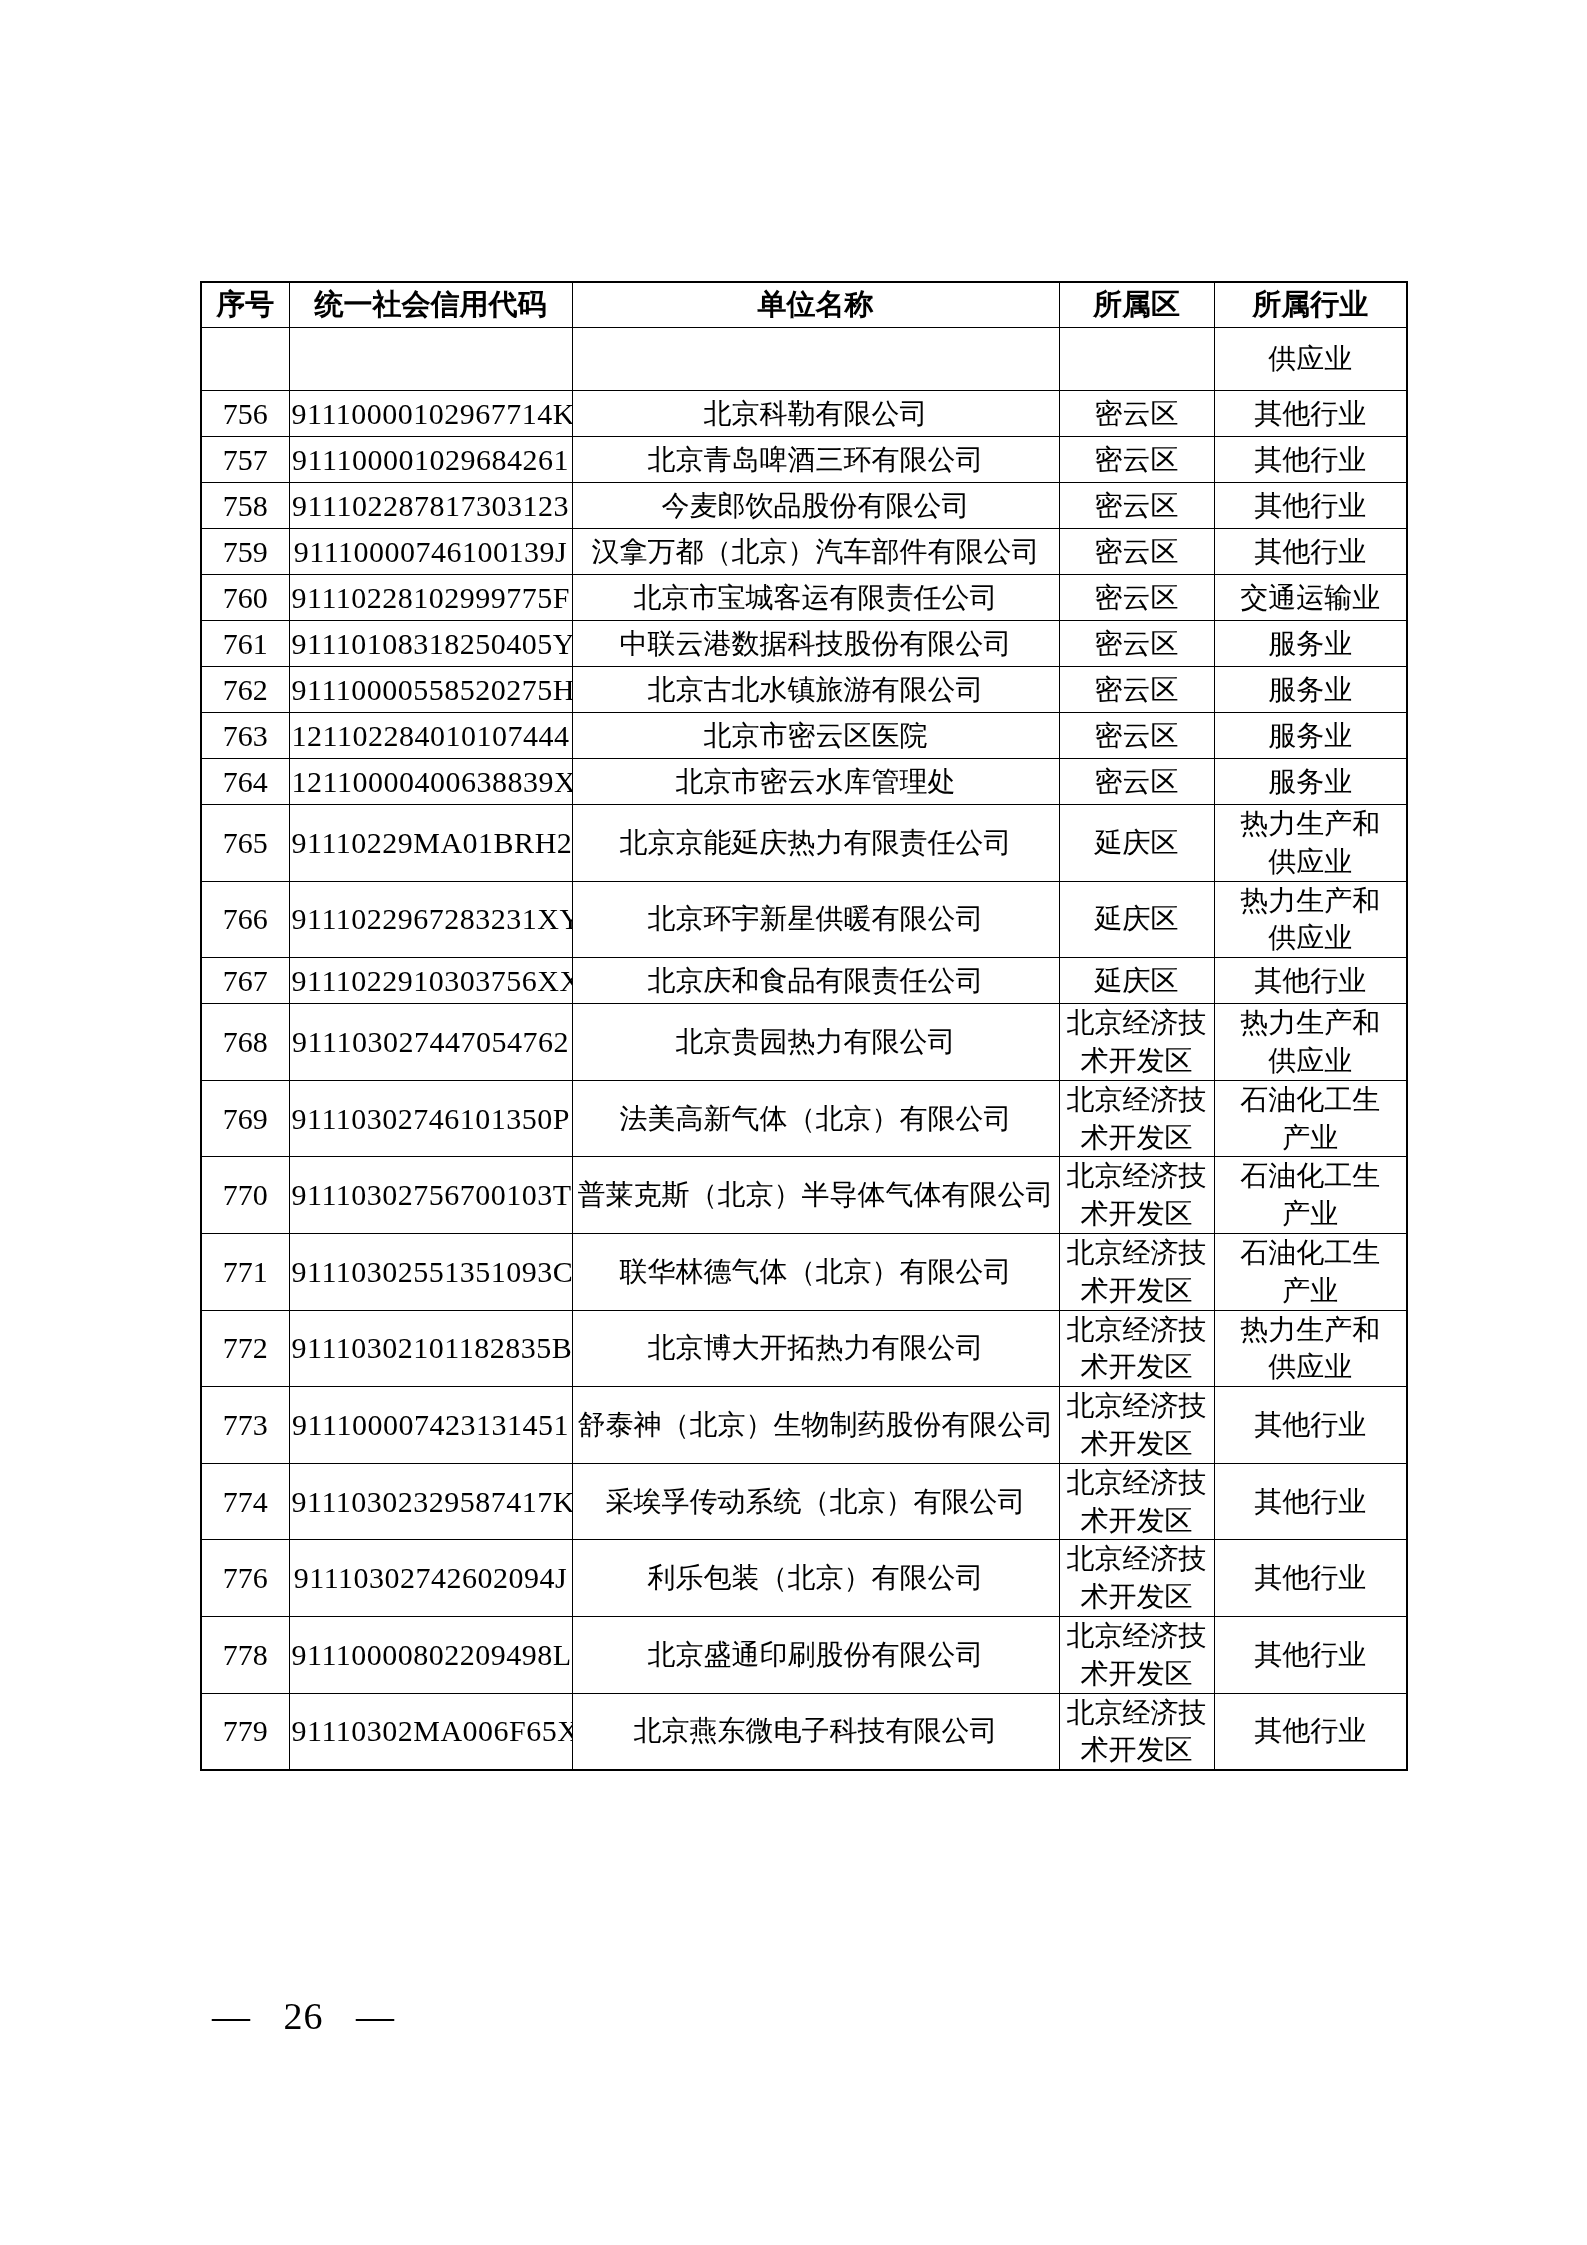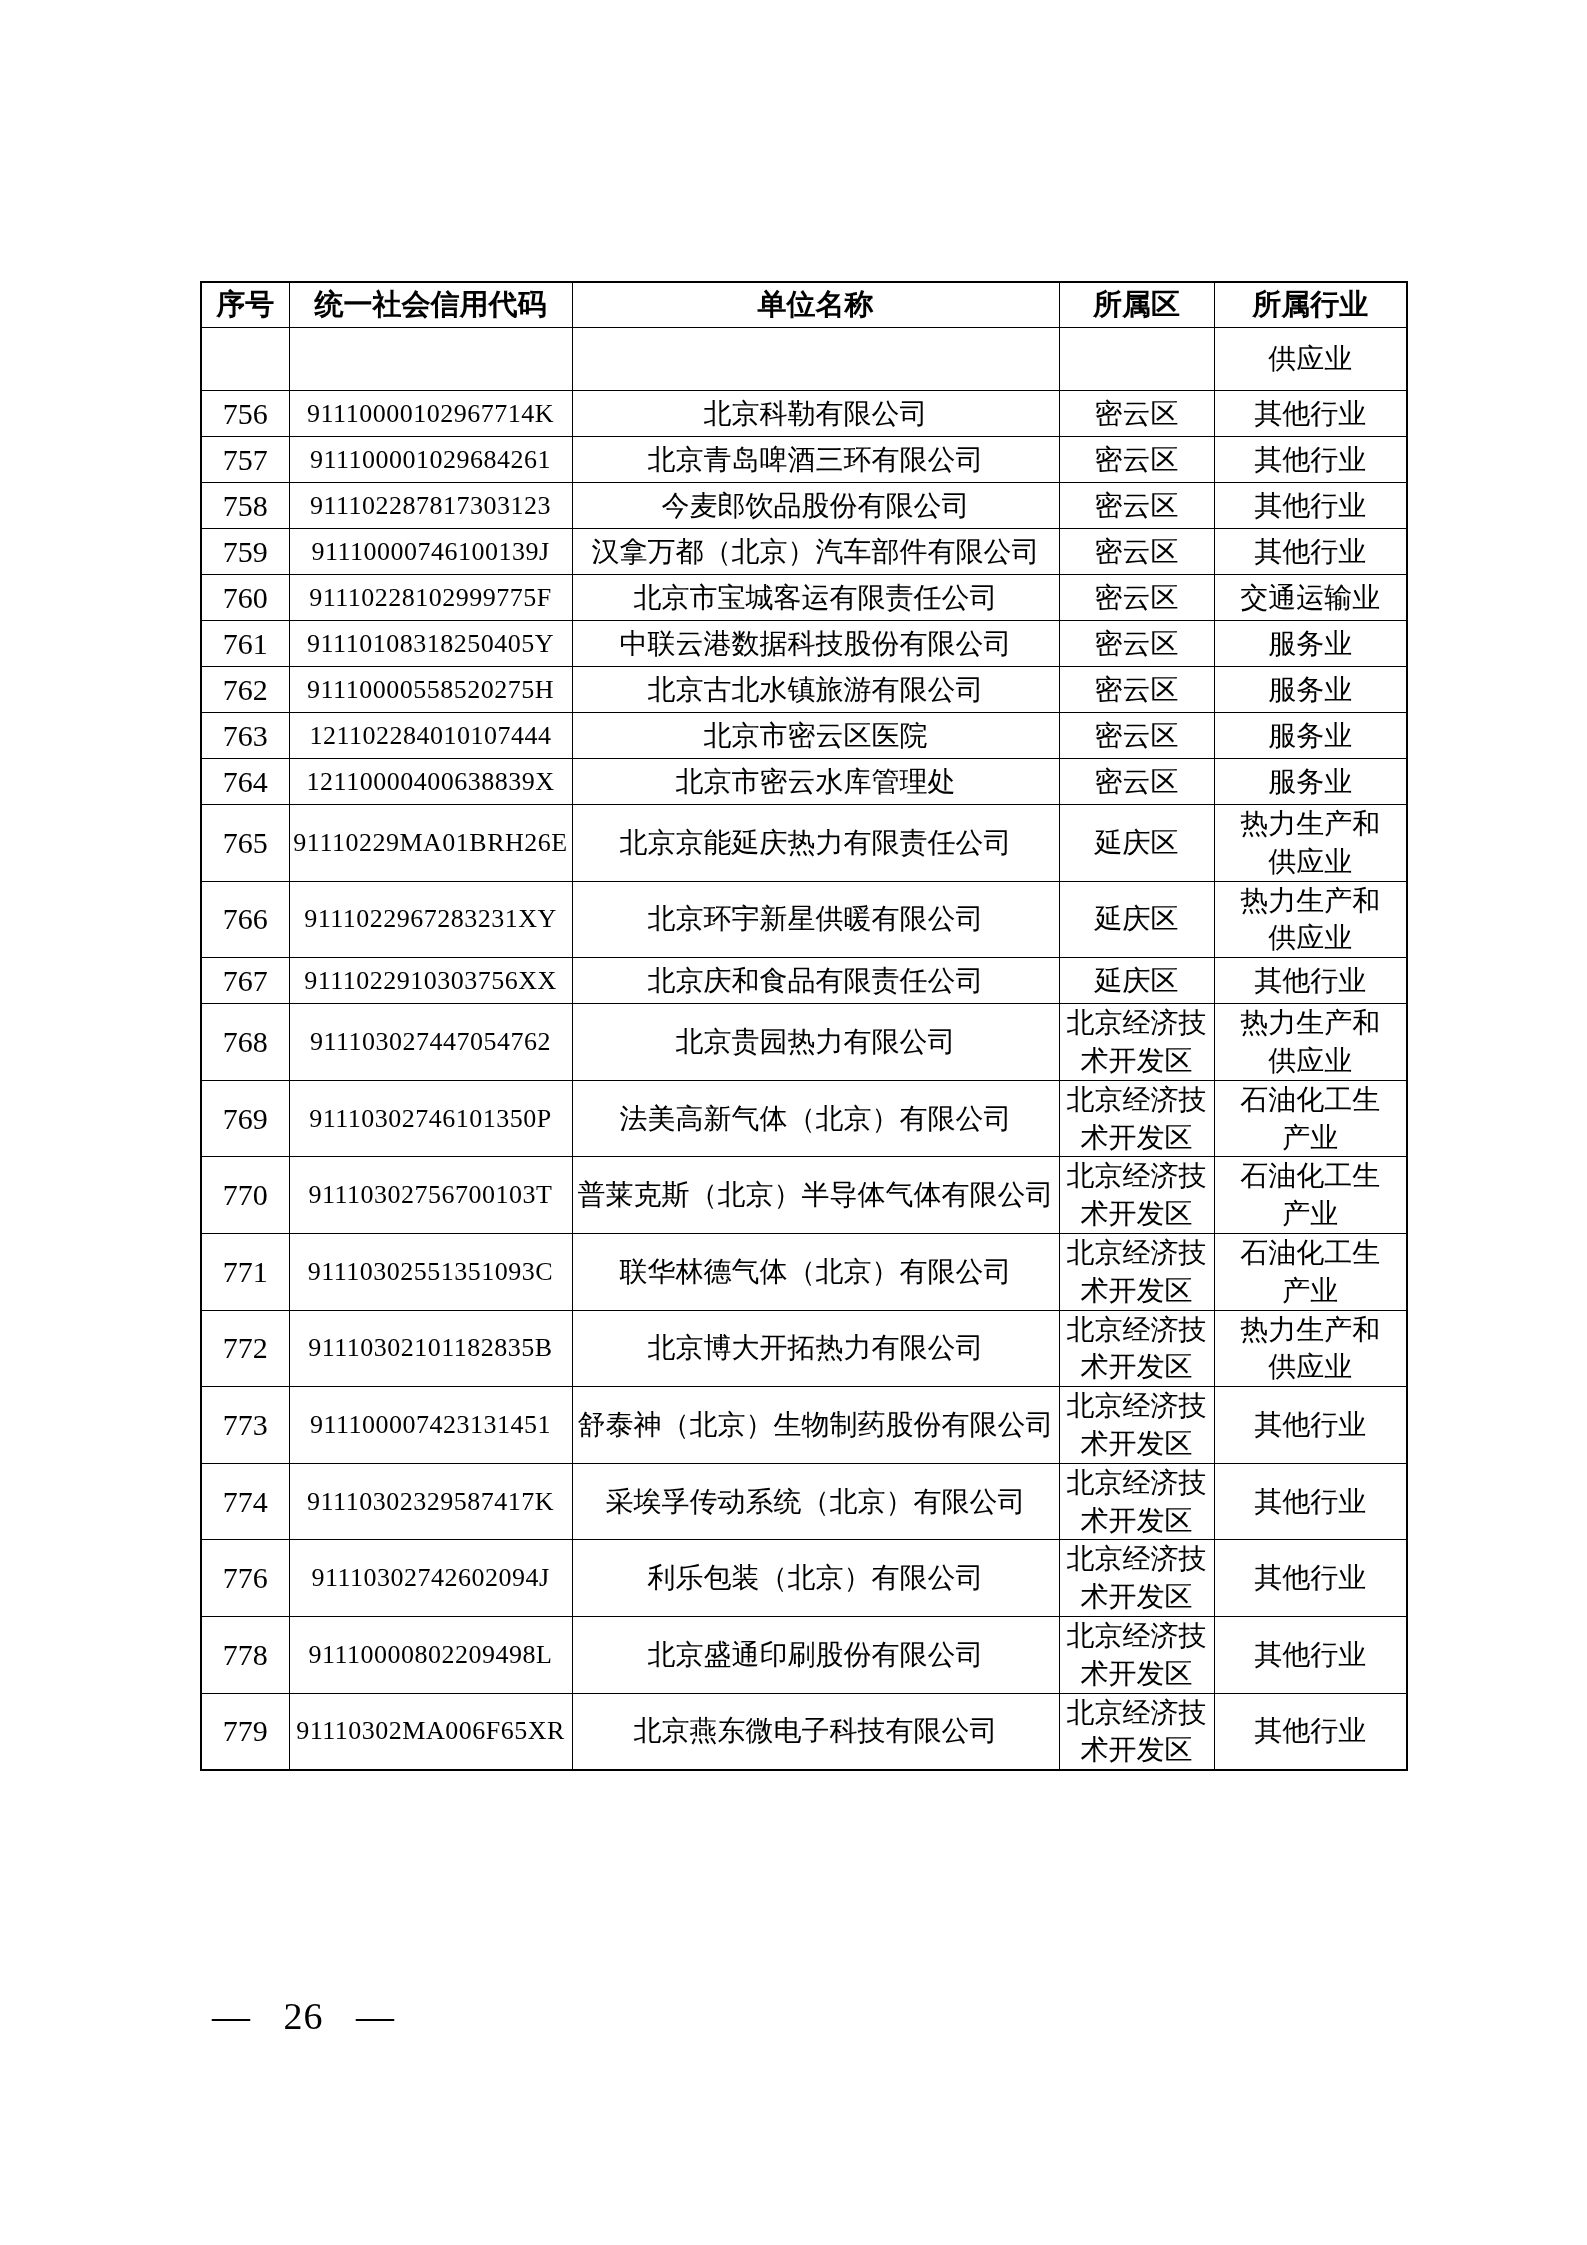--- a/index.html
+++ b/index.html
@@ -27,21 +27,21 @@
   .doc-table th{
     font-size:29px;
     font-weight:700;
     height:44px;
     margin-top:40px;
   }
   tr.carryover td{height:62px;font-size:28px;}
   tbody tr.data-row{height:46px;}
   tbody tr.data-row.tall{height:76px;}
   td.serial{font-size:30px;font-family:Liberation Serif, serif;}
-  td.code{font-size:26px;letter-spacing:0.5px;white-space:nowrap;}
+  td.code{font-size:30px;letter-spacing:0.5px;white-space:nowrap;}
   td.name{font-size:28px;white-space:nowrap;}
   td.district,td.industry{font-size:28px;}
   .wrapcell{
     display:inline-block;
     max-width:146px;
     line-height:1.35;
   }
   .pagenum{
     position:absolute;
     left:212px;top:1994px;

